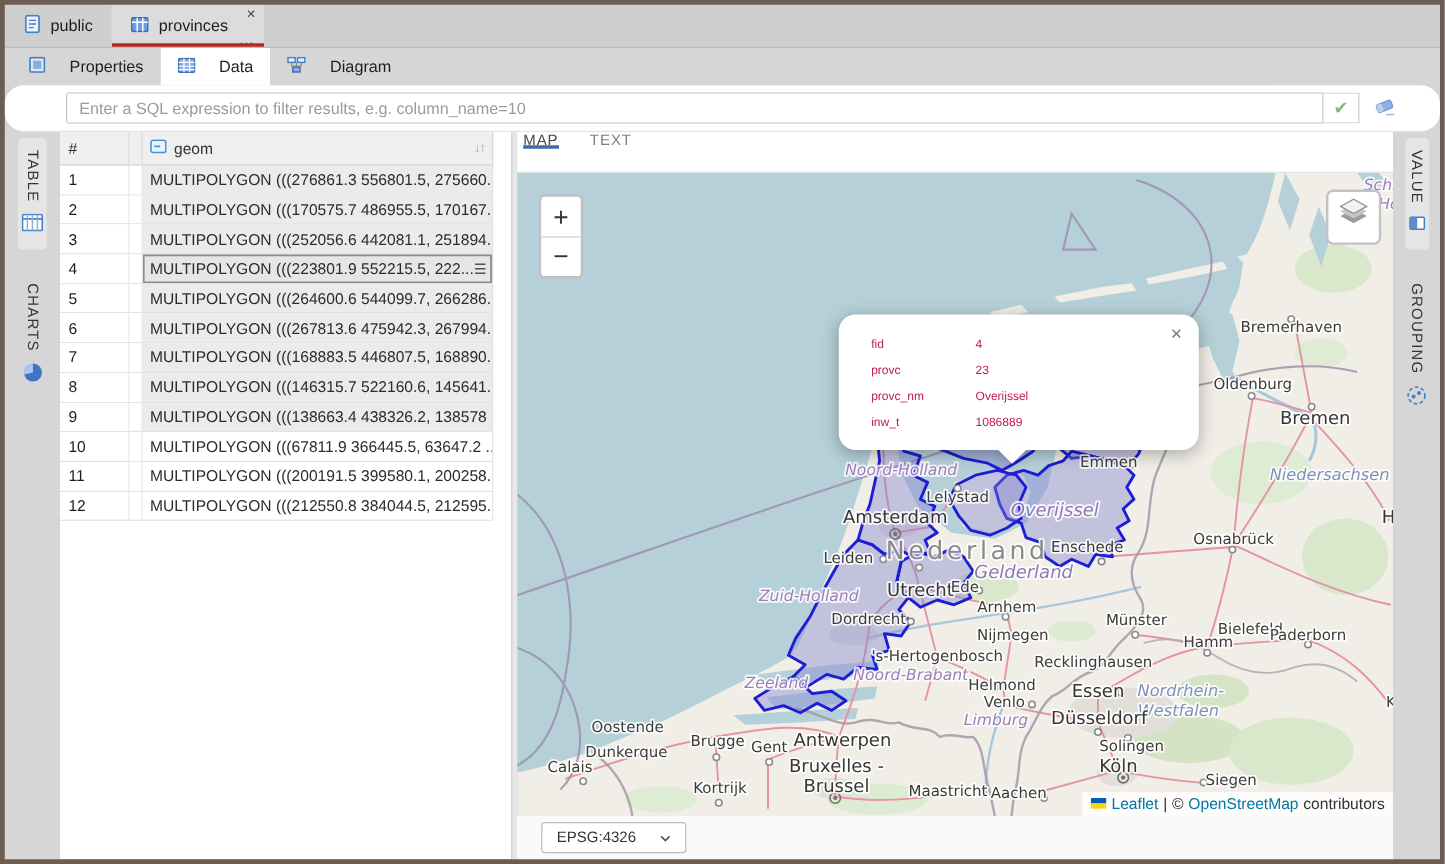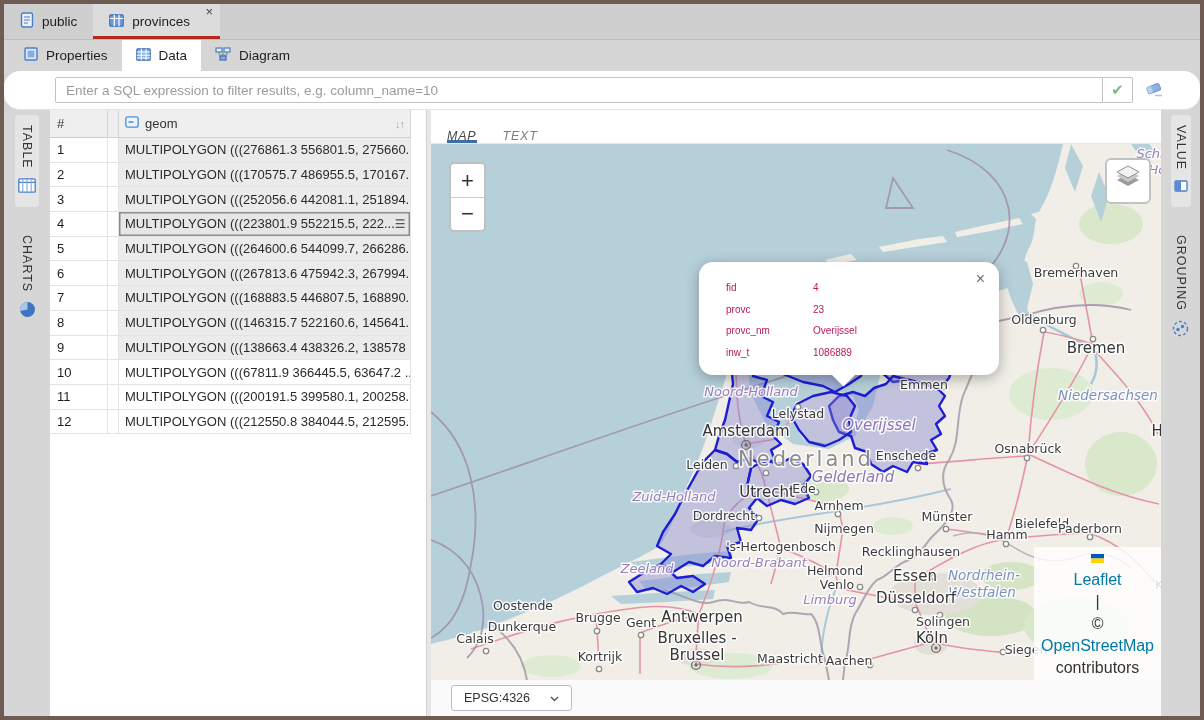--- a/index.html
+++ b/index.html
@@ -8,21 +8,21 @@
 
   
   .editor-tabs { height:36px; background:#cfcfcf; display:flex; align-items:stretch; border-bottom:1px solid #bdbdbd; flex:none; }
   .etab { display:flex; align-items:center; gap:8px; padding:12px 16px; font-size:13.5px; color:#1e1e1e; position:relative; cursor:default; }
   .etab.active { background:#dcdcdc; box-shadow:inset 0 -3px 0 #b5281e; padding-right:30px; }
   .etab-close { position:absolute; top:2px; right:7px; font-size:13px; color:#444; line-height:12px; }
   .etab-more { position:absolute; bottom:0px; right:8px; font-size:11px; color:#555; letter-spacing:1px; line-height:10px; }
 
   
   .view-tabs { height:31px; background:#d6d6d6; display:flex; align-items:stretch; padding-left:6px; flex:none; }
-  .vtab { display:flex; align-items:center; gap:8px; padding:0 14px; font-size:13.5px; color:#1e1e1e; }
+  .vtab { display:flex; align-items:center; gap:20px; padding:0 14px; font-size:13.5px; color:#1e1e1e; }
   .vtab.active { background:#fff; }
 
   
   .filter-bar { height:39px; background:#fff; display:flex; align-items:center; padding:0 36px 0 51px; flex:none; border-bottom:1px solid #e4e4e4;border-radius:16px; }
   .filter-input { flex:1; height:26px; border:1px solid #c2c2c2; border-radius:2px 0 0 2px; padding:0 10px; font-size:13.5px; color:#333; font-family:"Liberation Sans",sans-serif; outline:none; }
   .filter-input::placeholder { color:#9b9b9b; }
   .filter-apply { width:30px; height:26px; border:1px solid #c2c2c2; border-left:none; border-radius:0 2px 2px 0; display:flex; align-items:center; justify-content:center; color:#79bd7b; font-size:15px; background:#fff; }
   .filter-clear { margin-left:11px; display:flex; align-items:center; }
 
   
@@ -48,34 +48,34 @@
   .cell-sp { width:11px; }
   .cell-geom { width:292px; padding:0 6px; color:#2b2b2b; white-space:nowrap; overflow:hidden; }
   .grow.selected .cell-geom { background:#ebebeb; }
   .grow.focused .cell-geom { background:#e6e6e6; box-shadow:inset 0 0 0 1.5px #8c8c8c; }
   .burger { margin-left:auto; color:#555; font-size:12px; }
 
   .splitter { width:5px; background:#e7e7e7; border-left:1px solid #d2d2d2; flex:none; }
 
   
   .map-panel { flex:1; background:#fff; display:flex; flex-direction:column; min-width:0; }
-  .map-tabs { height:34px; display:flex; align-items:flex-end; padding-left:16px; gap:26px; border-bottom:1px solid #e8e8e8; flex:none;font-style:italic; }
+  .map-tabs { height:34px; display:flex; align-items:flex-start; padding-left:5px; gap:26px; border-bottom:1px solid #e8e8e8; flex:none; }
   .mtab { display:flex; align-items:center; font-size:12.5px; letter-spacing:.8px; color:#7d7d7d; }
   .mtab.active { color:#484848; box-shadow:inset 0 -3px 0 #3c6ea5; }
   .map-wrap { flex:1; position:relative; overflow:hidden; background:#b6d0da; }
   .map-wrap svg.basemap { position:absolute; inset:0; width:100%; height:100%; }
   .map-bottom { height:36px; background:#fafafa; display:flex; align-items:center; padding-left:20px; flex:none; }
   .epsg { display:flex; align-items:center; gap:20px; padding:5px 12px; background:#fff; border:1px solid #bdbdbd; border-radius:3px; font-size:12.5px; color:#333; }
 
   
   .lf-zoom { position:absolute; left:18px; top:18px; width:37px; background:#fff; border:2px solid #c0c0c0; border-radius:5px; z-index:5; overflow:hidden; }
   .lf-zbtn { height:33px; display:flex; align-items:center; justify-content:center; font-size:22px; color:#333; cursor:pointer; }
   .lf-zbtn + .lf-zbtn { border-top:1px solid #ccc; }
   .lf-layers { position:absolute; right:10px; top:14px; width:46px; height:46px; background:#fff; border:2px solid #c2c2c2; border-radius:6px; display:flex; align-items:center; justify-content:center; z-index:5; }
-  .lf-attrib { position:absolute; right:0; bottom:0; background:rgba(255,255,255,.82); padding:2px 7px 3px 7px; font-size:16px; color:#333; z-index:5; display:flex; gap:4px; align-items:center; white-space:nowrap;flex-direction:column; }
+  .lf-attrib { position:absolute; right:0; bottom:0; background:rgba(255,255,255,.82); padding:2px 7px 3px 7px; font-size:13px; color:#333; z-index:5; display:flex; gap:4px; align-items:center; white-space:nowrap; }
   .lf-link { color:#0078a8; text-decoration:none; }
 
   
   .popup { position:absolute; left:268px; top:118px; width:300px; background:#fff; border-radius:14px; box-shadow:0 3px 14px rgba(0,0,0,.3); z-index:6; padding:15px 20px 12px 27px; }
   .popup-tail { position:absolute; left:136px; bottom:-8px; width:17px; height:17px; background:#fff; transform:rotate(45deg); box-shadow:3px 3px 8px rgba(0,0,0,.10); }
   .popup-row { display:flex; font-size:10px; color:#be185d; line-height:21.5px; }
   .popup-key { width:87px; flex:none; }
   .popup-close { position:absolute; top:10px; right:14px; color:#707070; font-size:16px; line-height:14px; cursor:pointer; }
 
   

